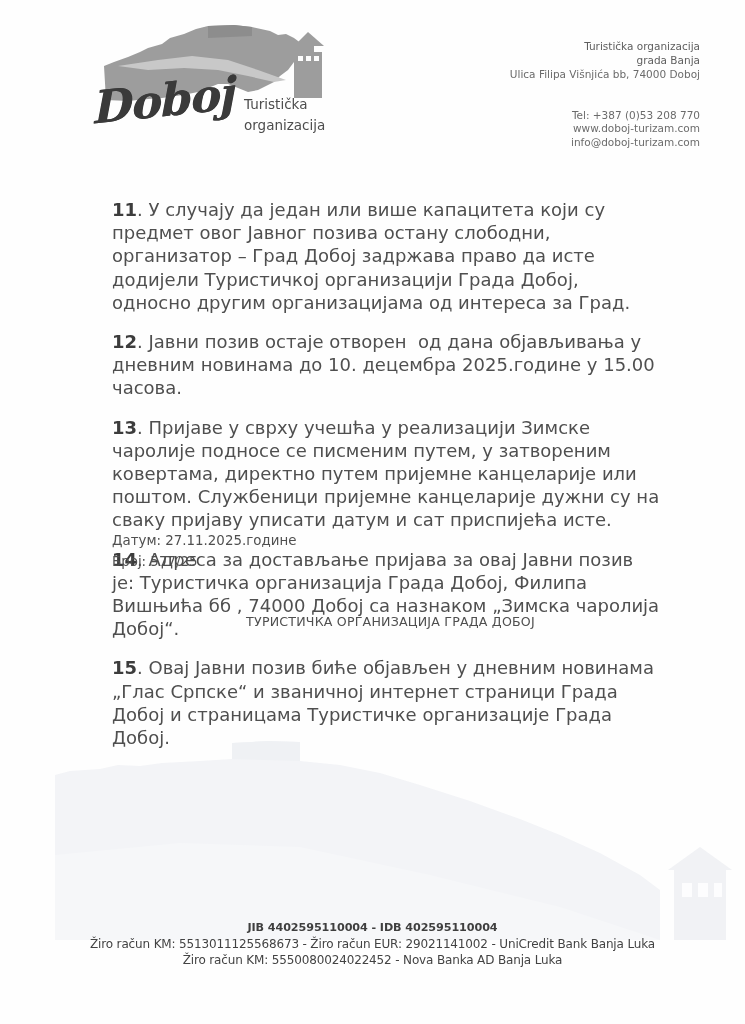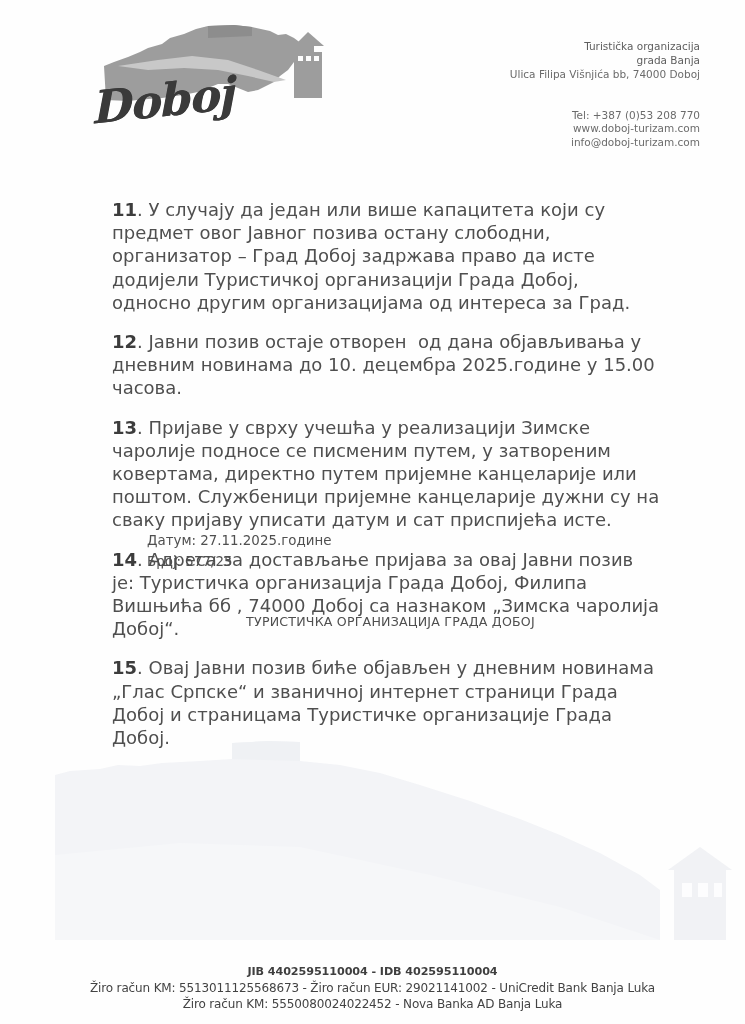--- a/index.html
+++ b/index.html
@@ -112,21 +112,20 @@
 
   .meta {
     position: absolute;
     left: 112px;
     top: 530px;
     z-index: 2;
     font-family: "DejaVu Sans", sans-serif;
     font-size: 13.4px;
     line-height: 21px;
     color: #4f4f4f;
-    margin-left: 35px;
   }
 
   .signature {
     position: absolute;
     left: 0;
     top: 614px;
     width: 745px;
     text-align: center;
     padding-left: 36px;
     box-sizing: border-box;
@@ -146,21 +145,20 @@
     text-align: center;
     z-index: 2;
     font-family: "DejaVu Sans", sans-serif;
     color: #3f3f3f;
   }
   .footer .jib {
     font-size: 11.2px;
     font-weight: bold;
     line-height: 16px;
     letter-spacing: -0.1px;
-    margin-top: 44px;
   }
   .footer .bank {
     font-size: 12px;
     line-height: 16px;
     letter-spacing: -0.15px;
     color: #434343;
   }
 </style>
 </head>
 <body>
@@ -201,20 +199,24 @@
             <rect x="210" y="34" width="5" height="5"></rect>
             <rect x="218" y="34" width="5" height="5"></rect>
             <rect x="226" y="34" width="5" height="5"></rect>
           </g>
           <g fill="#c8c8c8">
             <path d="M30,44 L70,38 L104,34 L140,38 L170,48 L198,58 L186,60 L160,54 L130,48 L96,46 L60,48 Z"></path>
           </g>
         </svg>
       </div>
       <div class="logo-script">Doboj</div>
+      <div class="logo-tagline">
+        <div>Turistička</div>
+        <div>organizacija</div>
+      </div>
     </div>
 
     <div class="contact">
       <div class="org-line">Turistička organizacija</div>
       <div class="org-line">grada Banja</div>
       <div class="addr-line">Ulica Filipa Višnjića bb, 74000 Doboj</div>
       <div class="web-block">
         <div>Tel: +387 (0)53 208 770</div>
         <div>www.doboj-turizam.com</div>
         <div>info@doboj-turizam.com</div>

